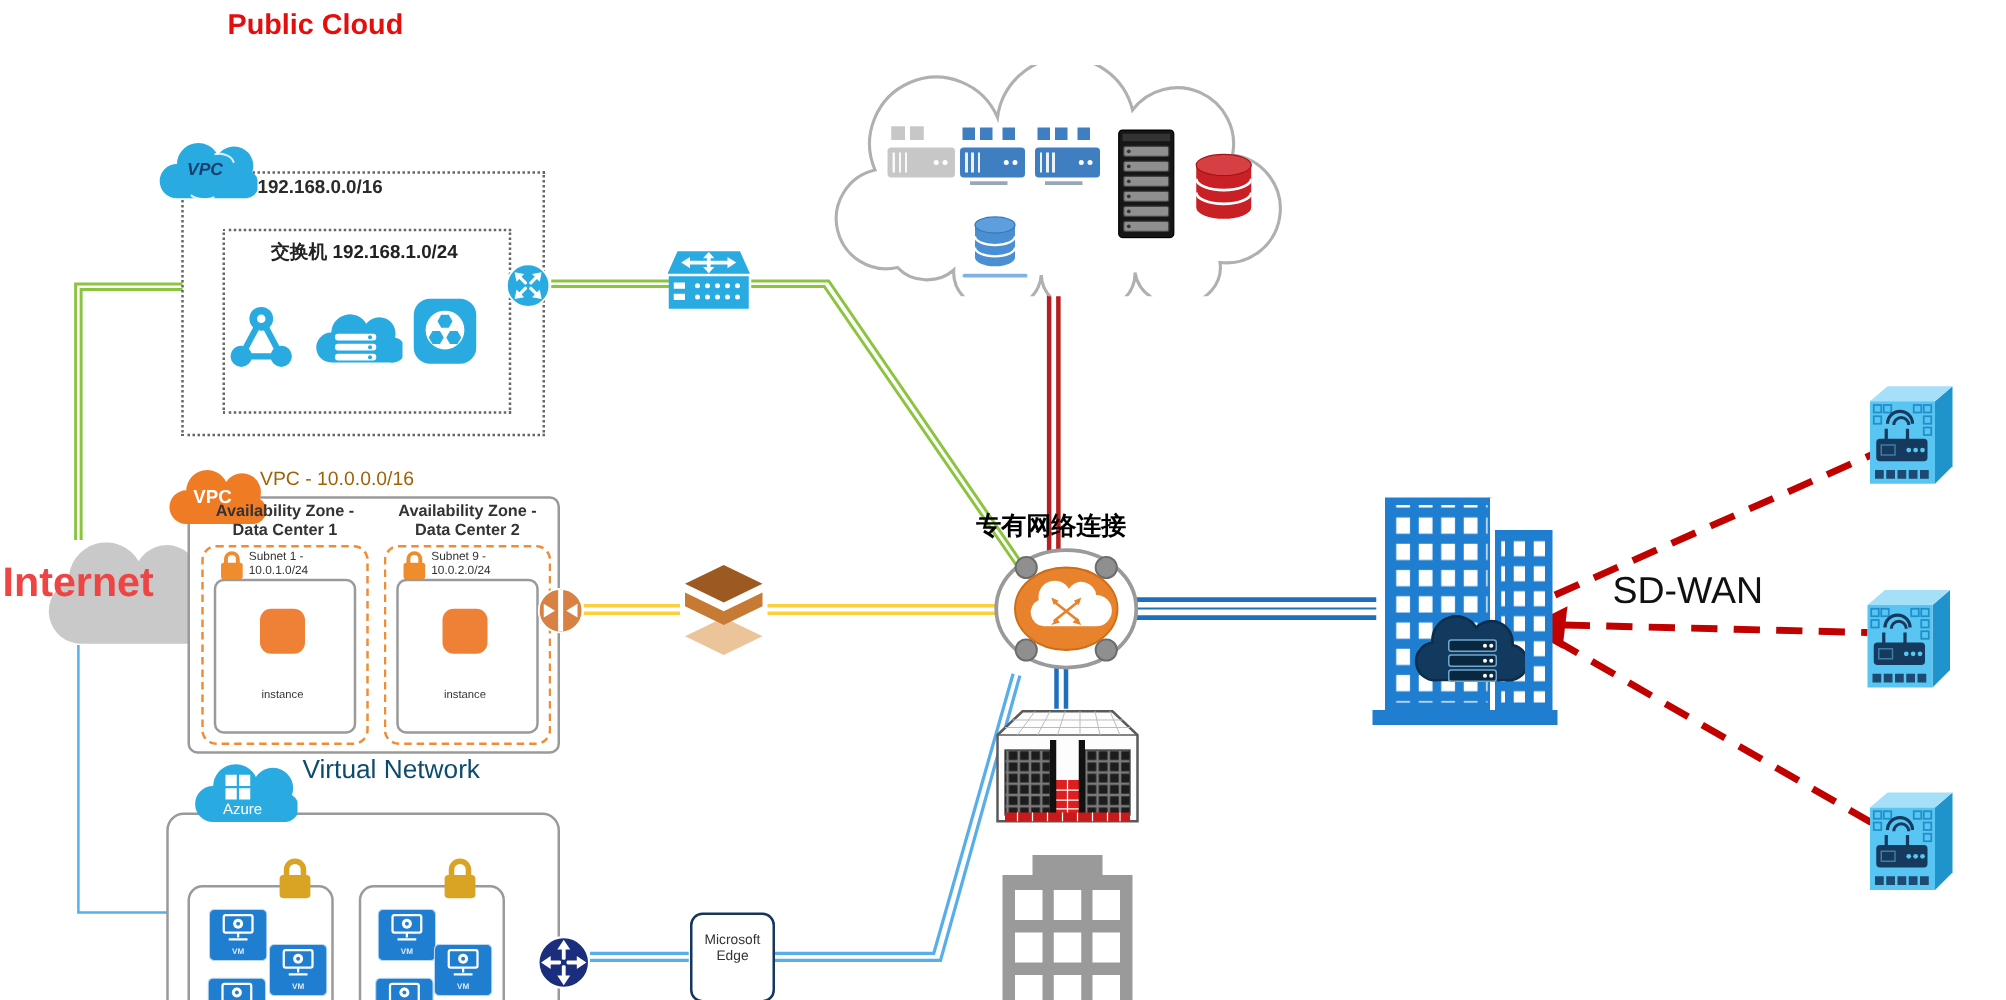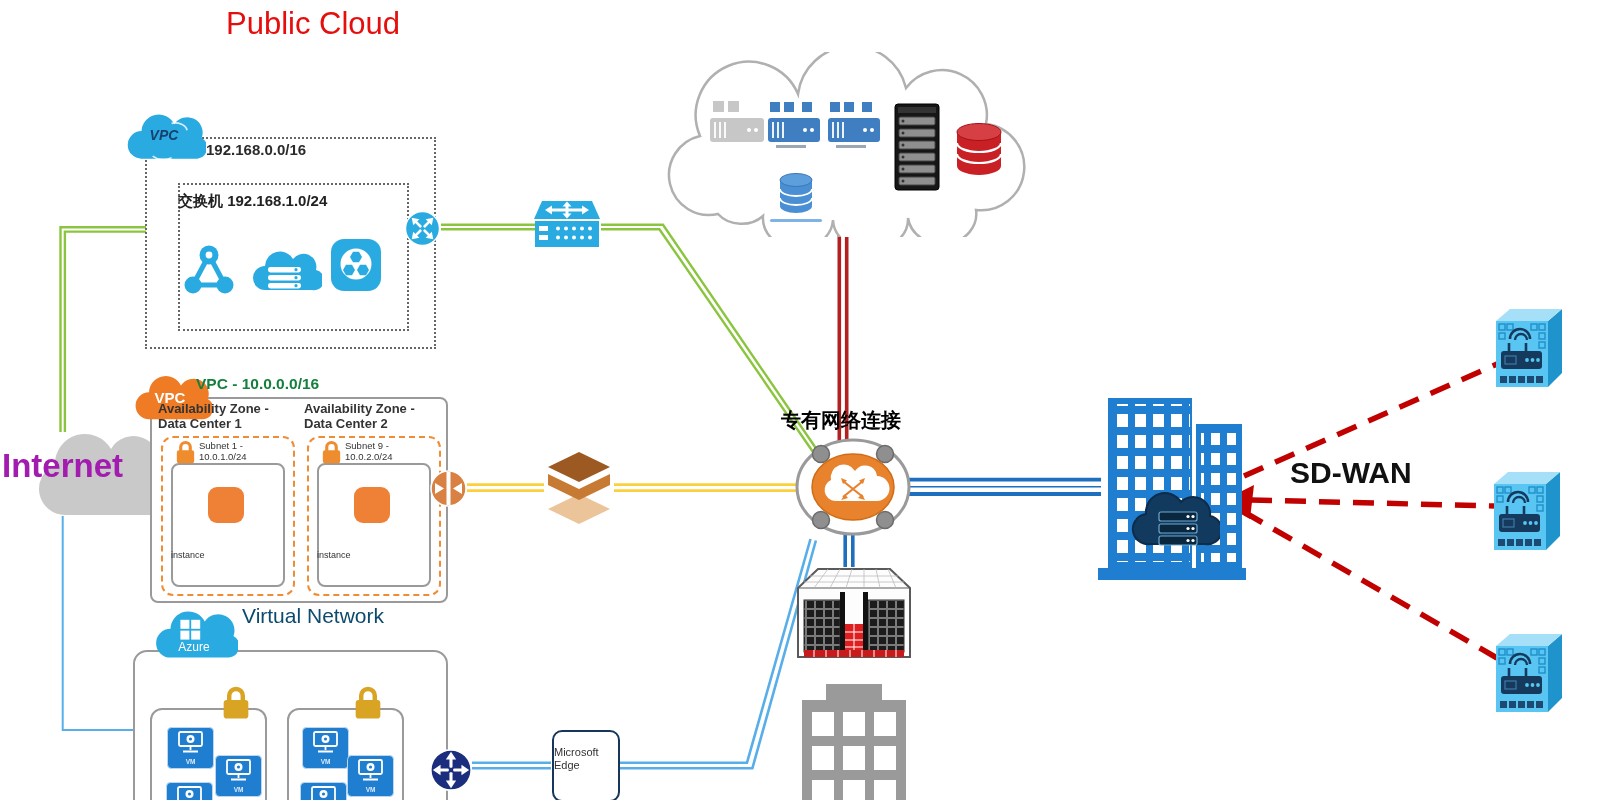--- a/index.html
+++ b/index.html
@@ -1,19 +1,19 @@
 <!DOCTYPE html>
 <html><head>
 <meta charset="utf-8">
 <style>
   html,body{margin:0;padding:0;background:#fff;font-family:"Liberation Sans",sans-serif;}
   #canvas{position:relative;width:1605px;height:800px;background:#fff;overflow:hidden;}
   .abs{position:absolute;}
-  .ttl{font-weight:normal;color:#e60d0d;font-size:31px;margin-left:44px;}
-  .ctr{text-align:left;}
+  .ttl{font-weight:bold;color:#e60d0d;font-size:23px;}
+  .ctr{text-align:center;}
   svg{display:block;}
   .srv{position:absolute;border-radius:3px;}
   .srv .slots{position:absolute;left:4px;top:4px;width:13px;height:16px;
     background:repeating-linear-gradient(90deg,rgba(255,255,255,.9) 0 2px,transparent 2px 5px);}
   .srv .d{position:absolute;width:4px;height:4px;border-radius:50%;background:#fff;top:10px;}
   .sq{position:absolute;}
   .vm-label{position:absolute;color:#dceafa;font-size:6.5px;text-align:center;font-weight:bold;}
   .winbox{border:2px solid #9a9a9a;background:#fff;}
 </style>
 </head>
@@ -222,28 +222,28 @@
         <circle cx="32" cy="37.5" r="2"></circle>
         <circle cx="40" cy="37.5" r="2"></circle>
         <circle cx="48" cy="37.5" r="2"></circle>
         <circle cx="56" cy="37.5" r="2"></circle>
   </g>
 </svg>
 
 <svg class="abs" style="left:25px;top:415px;z-index:2" width="160" height="112" viewBox="0 0 160 112">
   <path d="M40 100 A26 26 0 0 1 30 50 A30 30 0 0 1 86 34 A26 26 0 0 1 134 52 A20 20 0 0 1 128 100 Z" fill="#c9c9c9"></path>
 </svg>
-<div class="abs" style="left:2px;top:447px;font-size:33px;font-weight:bold;color:#a21caf;z-index:3">Internet</div>
+<div class="abs" style="left:2px;top:447px;font-size:33px;font-weight:bold;color:#ef4444;z-index:3">Internet</div>
 
 <div class="abs winbox" style="left:150px;top:397px;width:294px;height:202px;border-radius:8px;z-index:2"></div>
 <svg class="abs" style="left:128px;top:368px;z-index:3" width="84" height="62" viewBox="0 0 100 62">
   <path d="M25 55 A16 16 0 0 1 25 23 A20 20 0 0 1 63 15 A18 18 0 0 1 95 31 A13 13 0 0 1 90 55 Z" fill="#ef7b24"></path>
 </svg>
 <div class="abs" style="left:142px;top:389px;width:56px;text-align:center;font-size:15px;font-weight:bold;color:#fff;z-index:3">VPC</div>
-<div class="abs" style="left:196px;top:375px;font-size:15.5px;font-weight:700;color:#15803d;z-index:3">VPC - 10.0.0.0/16</div>
+<div class="abs" style="left:208px;top:375px;font-size:15.5px;font-weight:400;color:#a16207;z-index:3">VPC - 10.0.0.0/16</div>
 <div class="abs ctr" style="left:158px;top:401px;width:140px;font-size:13px;font-weight:600;color:#333;line-height:15px;z-index:3">
   <div>Availability Zone -</div>
   <div>Data Center 1</div>
 </div>
 <div class="abs ctr" style="left:304px;top:401px;width:140px;font-size:13px;font-weight:600;color:#333;line-height:15px;z-index:3">
   <div>Availability Zone -</div>
   <div>Data Center 2</div>
 </div>
 <div class="abs" style="left:161px;top:436px;width:130px;height:156px;border:2px dashed #f08c36;border-radius:12px;z-index:2"></div>
 <div class="abs" style="left:307px;top:436px;width:130px;height:156px;border:2px dashed #f08c36;border-radius:12px;z-index:2"></div>
@@ -486,21 +486,21 @@
   </g>
   <g fill="#fff">
     <circle cx="62" cy="48.5" r="1.6"></circle>
         <circle cx="67" cy="48.5" r="1.6"></circle>
     <circle cx="62" cy="60.5" r="1.6"></circle>
         <circle cx="67" cy="60.5" r="1.6"></circle>
     <circle cx="62" cy="72.5" r="1.6"></circle>
         <circle cx="67" cy="72.5" r="1.6"></circle>
   </g>
 </svg>
-<div class="abs" style="left:1290px;top:456px;font-size:30px;font-weight:bold;color:#111;z-index:4">SD-WAN</div>
+<div class="abs" style="left:1290px;top:456px;font-size:30px;font-weight:normal;color:#111;z-index:4">SD-WAN</div>
 
 <svg class="abs" style="left:1494px;top:303px;z-index:2" width="70" height="86" viewBox="0 0 70 86">
       <use href="#sym-cube"></use>
     </svg>
 <svg class="abs" style="left:1492px;top:466px;z-index:2" width="70" height="86" viewBox="0 0 70 86">
       <use href="#sym-cube"></use>
     </svg>
 <svg class="abs" style="left:1494px;top:628px;z-index:2" width="70" height="86" viewBox="0 0 70 86">
       <use href="#sym-cube"></use>
     </svg>

